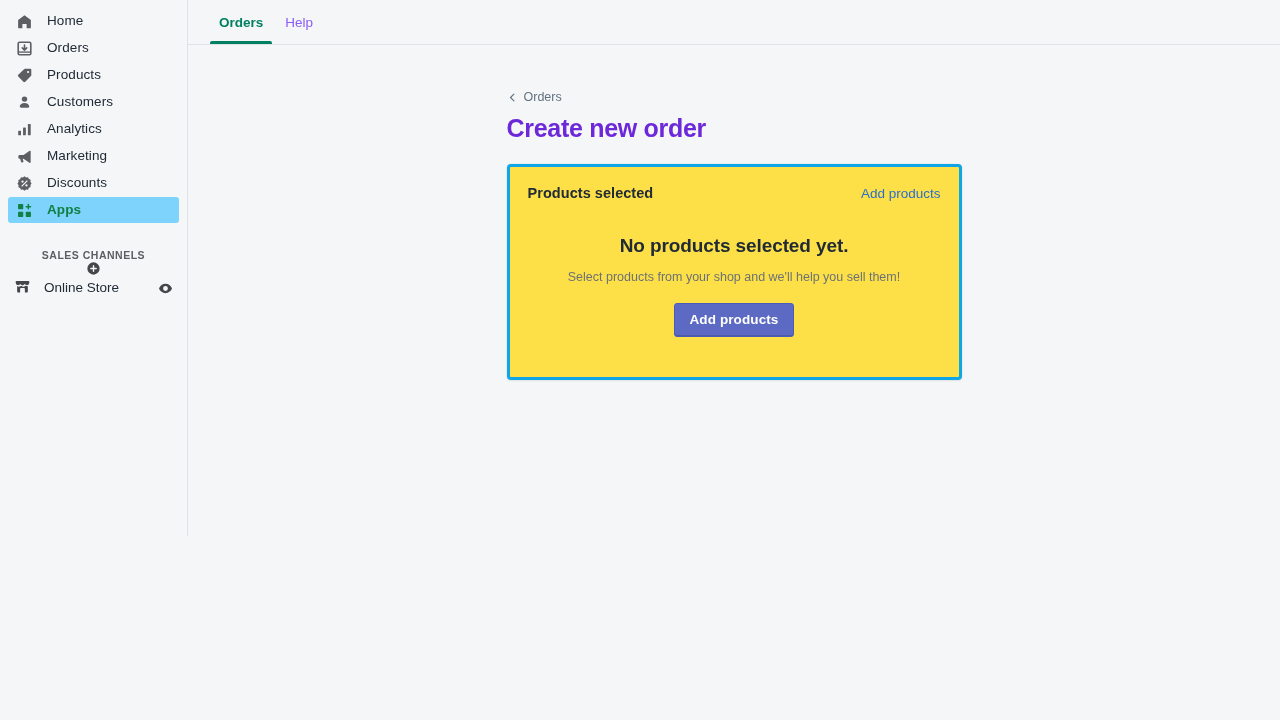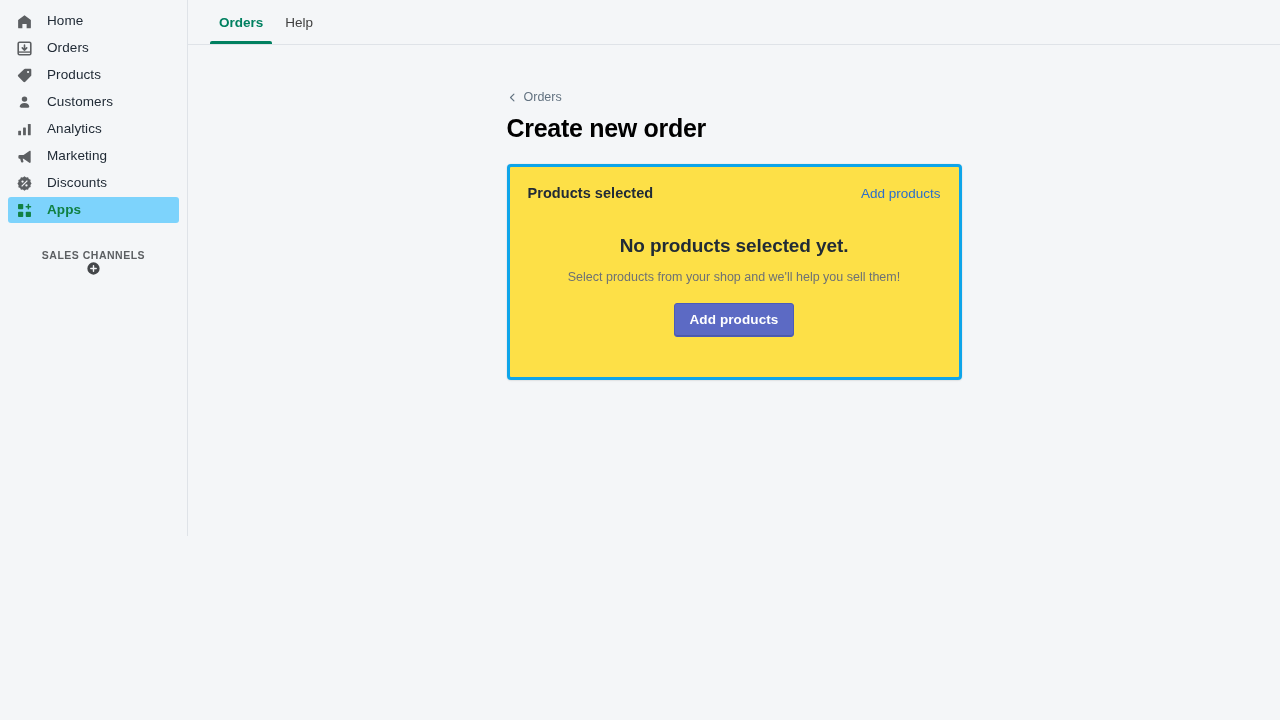--- a/index.html
+++ b/index.html
@@ -170,21 +170,21 @@
     padding-left: 20px;
     border-bottom: 1px solid #dfe3e8;
     background: #f4f6f8;
   }
 
   .tab {
     display: flex;
     align-items: center;
     padding: 0 11px;
     font-size: 13.5px;
-    color: #404040;
+    color: #8b5cf6;
     cursor: pointer;
     position: relative;
   }
   .tab.active { color: #008060; font-weight: 600; }
   .tab.active::after {
     content: "";
     position: absolute;
     left: 2px; right: 2px; bottom: 0;
     height: 3px;
     background: #008060;
@@ -211,21 +211,21 @@
     cursor: pointer;
     height: 16px;
   }
   .breadcrumb .chev { display: flex; align-items: center; margin-right: 6px; }
 
   .page-title {
     margin-top: 9px;
     font-size: 25px;
     font-weight: 700;
     letter-spacing: -0.3px;
-    color: #000000;
+    color: #6d28d9;
     line-height: 1.15;
   }
 
   .card {
     margin-top: 21px;
     background: #fde047;
     border: 3px solid #0ea5e9;
     border-radius: 4px;
     box-shadow: 0 0 0 1px rgba(63,63,68,0.03), 0 1px 2px 0 rgba(63,63,68,0.08);
     padding: 18px 18px 22px 18px;
@@ -375,20 +375,37 @@
 
     <div class="section-head">
       <span class="section-title">SALES CHANNELS</span>
       <span class="section-action">
         <svg width="15" height="15" viewBox="0 0 20 20" fill="currentColor">
           <path d="M10 1.8A8.2 8.2 0 1 0 10 18.2 8.2 8.2 0 0 0 10 1.8zm.95 4.6v2.65h2.65a.95.95 0 1 1 0 1.9h-2.65v2.65a.95.95 0 1 1-1.9 0V10.95H6.4a.95.95 0 0 1 0-1.9h2.65V6.4a.95.95 0 0 1 1.9 0z"></path>
         </svg>
       </span>
     </div>
 
+    <div class="channel-item">
+      <span class="channel-left">
+        <span class="nav-ico">
+          <svg width="17" height="17" viewBox="0 0 20 20" fill="currentColor">
+            <path d="M3 3.4h14a1 1 0 0 1 1 1v1.1a2.9 2.9 0 0 1-2.9 2.9 2.9 2.9 0 0 1-2.4-1.27A2.9 2.9 0 0 1 10 8.4a2.9 2.9 0 0 1-2.7-1.27A2.9 2.9 0 0 1 4.9 8.4 2.9 2.9 0 0 1 2 5.5V4.4a1 1 0 0 1 1-1z"></path>
+            <path d="M3.7 9.55V16a1 1 0 0 0 1 1h2.5v-4.2a1 1 0 0 1 1-1h3.6a1 1 0 0 1 1 1V17h2.5a1 1 0 0 0 1-1V9.55a4 4 0 0 1-2.6-.45 4 4 0 0 1-5.4 0 4 4 0 0 1-4.6.45z"></path>
+          </svg>
+        </span>
+        <span class="nav-label">Online Store</span>
+      </span>
+      <span class="channel-action">
+        <svg width="15" height="15" viewBox="0 0 20 20" fill="currentColor">
+          <path d="M10 3.6c-4 0-7.3 2.9-8.4 5.6a1.9 1.9 0 0 0 0 1.5c1.1 2.7 4.4 5.6 8.4 5.6s7.3-2.9 8.4-5.6a1.9 1.9 0 0 0 0-1.5C17.3 6.5 14 3.6 10 3.6zm0 3.2a3.2 3.2 0 1 1 0 6.4 3.2 3.2 0 0 1 0-6.4z"></path>
+          <circle cx="10" cy="10" r="1.55" fill="#f4f6f8"></circle>
+        </svg>
+      </span>
+    </div>
 
   </nav>
 
   <div class="main">
 
 
     <div class="tabbar">
       <div class="tab active">
         <span>Orders</span>
       </div>

